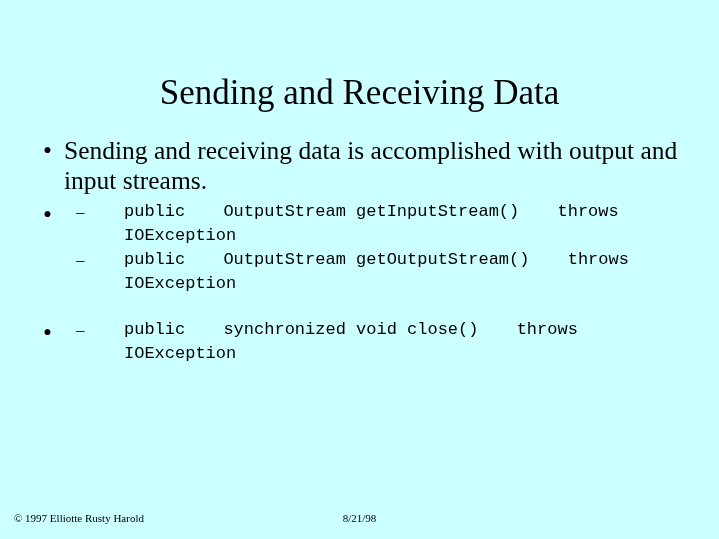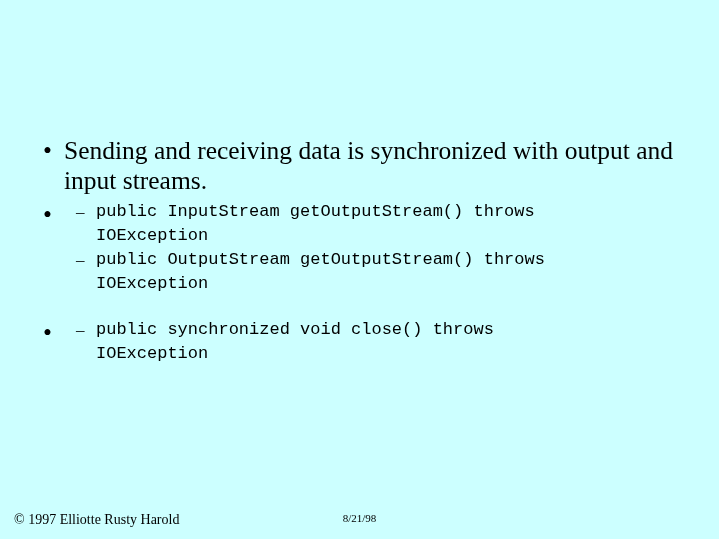--- a/index.html
+++ b/index.html
@@ -76,26 +76,27 @@
     position: absolute;
     left: 12px;
     top: 0;
     font-size: 17px;
     line-height: 24px;
     font-family: "Liberation Serif", serif;
   }
   .mono {
     font-family: "Liberation Mono", monospace;
     font-size: 17px;
+    margin-left: 28px;
   }
   .footer-left {
     position: absolute;
     left: 14px;
     top: 512px;
-    font-size: 14px;
+    font-size: 11px;
     color: #000000;
     font-family: "Liberation Serif", serif;
   }
   .footer-center {
     position: absolute;
     left: 0;
     top: 512px;
     width: 719px;
     text-align: center;
     font-size: 11px;
@@ -106,36 +107,37 @@
     display: block;
     padding-left: 0px;
     font-family: Liberation Mono, monospace;
   }
 </style>
 </head>
 <body>
 
 <div class="slide">
 
+  <div class="title">Sending and Receiving Data</div>
 
   <div class="body-area">
     <ul class="level1">
 
       <li>
         <span class="bullet1">•</span>
-        <span>Sending and receiving data is synchronized with output and input streams.</span>
+        <span>Sending and receiving data is accomplished with output and input streams.</span>
       </li>
 
       <li>
         <span class="bullet1">•</span>
         <ul class="level2">
           <li>
             <span class="bullet2">–</span>
             <span class="mono">public</span>
-            <span class="mono">InputStream getOutputStream()</span>
+            <span class="mono">OutputStream getInputStream()</span>
             <span class="mono">throws</span>
             <br>
             <span class="mono indent-cont">IOException</span>
           </li>
           <li>
             <span class="bullet2">–</span>
             <span class="mono">public</span>
             <span class="mono">OutputStream getOutputStream()</span>
             <span class="mono">throws</span>
             <br>

